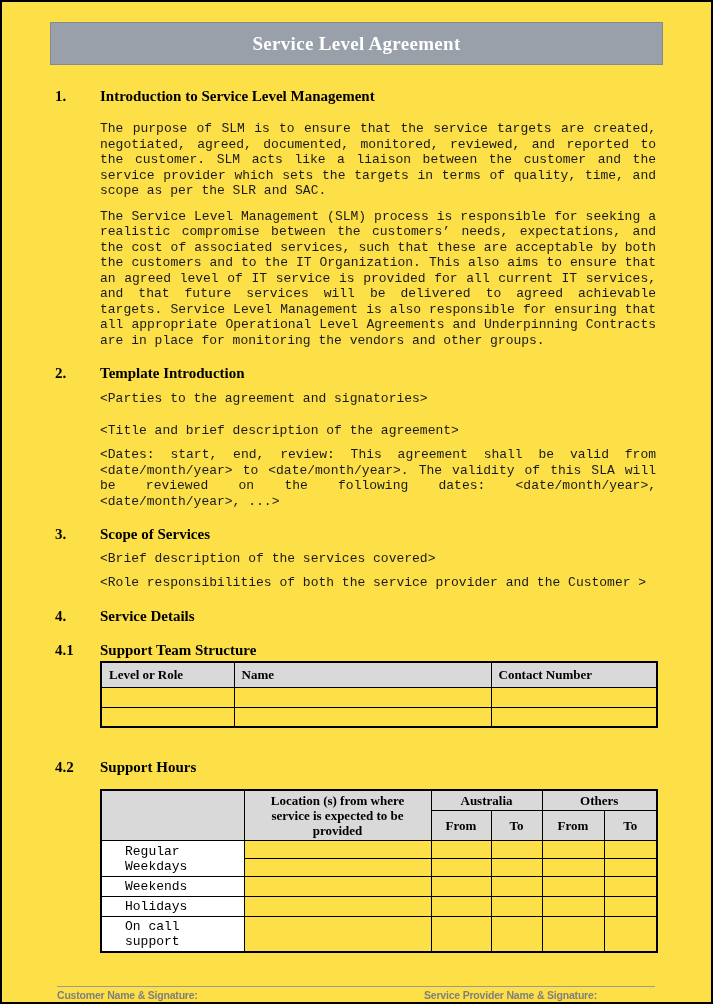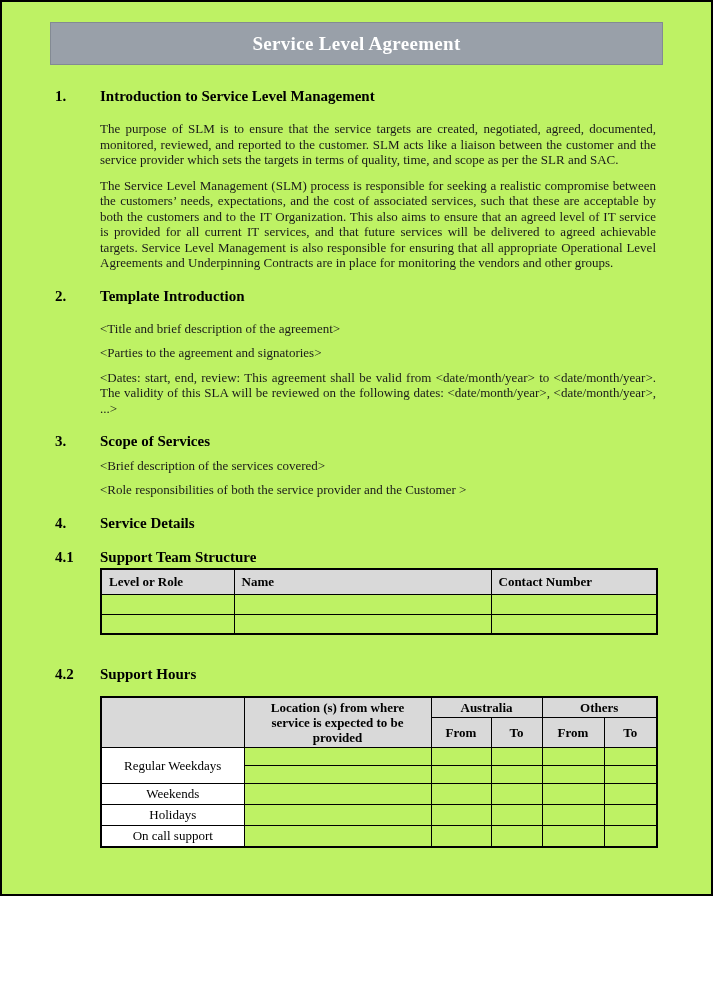--- a/index.html
+++ b/index.html
@@ -1,21 +1,21 @@
 <!DOCTYPE html>
 <html><head>
 <meta charset="utf-8">
 <style>
   html, body { margin: 0; padding: 0; background: #fff; }
   .page {
     position: relative;
-    width: 713px; height: 896px;
+    width: 713px; height: 1004px;
     box-sizing: border-box;
     border: 2px solid #000;
-    background: #bef264;
+    background: #fde047;
     font-family: "Liberation Serif", serif;
     color: #1a1a1a;
     overflow: hidden;
   }
 
   
   .banner {
     margin: 20px 48px 0 48px;
     height: 43px;
     background: #99a0a9;
@@ -37,20 +37,21 @@
     font-weight: bold; font-size: 15px; line-height: 17px;
     color: #000;
   }
   .h .num { width: 45px; flex: none; }
 
   
   .para {
     margin: 0 55px 0 98px;
     font-size: 13px; line-height: 15.5px;
     text-align: justify;
+    font-family: Liberation Mono, monospace;
   }
 
   
   .mt8  { margin-top: 8px; }   .mt9  { margin-top: 9px; }
   .mt10 { margin-top: 10px; }  .mt13 { margin-top: 13px; }
   .mt14 { margin-top: 2px; padding-left: 20px; }  .mt16 { margin-top: 16px; }
   .mt17 { margin-top: 17px; }  .mt18 { margin-top: 18px; }
   .mt23 { margin-top: 23px; }  .mt31 { margin-top: 31px; }
 
   
@@ -67,22 +68,22 @@
   th { background: #d9d9d9; font-weight: bold; }
   .team-table th { text-align: left; padding: 3px 7px; height: 25px; vertical-align: middle; }
   .team-table td { height: 20px; }
 
   .hours-table th { vertical-align: middle; text-align: center; line-height: 15px; }
   .hours-table .loc-th { padding: 2px 7px; }
   .hours-table .grp-th { height: 20px; }
   .hours-table .sub-th { height: 30px; }
   .hours-table td { height: 18px; }
   .hours-table .rowlabel {
-    text-align: center; vertical-align: middle;
-    padding: 2px 7px; background: #fff; font-weight: normal;
+    text-align: left; vertical-align: middle;
+    padding: 2px 23px; background: #fff; font-weight: normal; font-family: Liberation Mono, monospace;
   }
 
   
   .footer-rule {
     position: absolute; left: 55px; top: 984px;
     width: 598px; border-top: 1px solid #9a9a9a;
   }
   .footer-label {
     position: absolute; top: 987px;
     font-family: "Liberation Sans", sans-serif;
@@ -105,22 +106,22 @@
     <span class="num">1.</span>
     <span>Introduction to Service Level Management</span>
   </div>
   <p class="para mt16">The purpose of SLM is to ensure that the service targets are created, negotiated, agreed, documented, monitored, reviewed, and reported to the customer. SLM acts like a liaison between the customer and the service provider which sets the targets in terms of quality, time, and scope as per the SLR and SAC.</p>
   <p class="para mt10">The Service Level Management (SLM) process is responsible for seeking a realistic compromise between the customers’ needs, expectations, and the cost of associated services, such that these are acceptable by both the customers and to the IT Organization. This also aims to ensure that an agreed level of IT service is provided for all current IT services, and that future services will be delivered to agreed achievable targets. Service Level Management is also responsible for ensuring that all appropriate Operational Level Agreements and Underpinning Contracts are in place for monitoring the vendors and other groups.</p>
 
   <div class="h mt17">
     <span class="num">2.</span>
     <span>Template Introduction</span>
   </div>
+  <p class="para mt9">&lt;Parties to the agreement and signatories&gt;</p>
   <p class="para mt16">&lt;Title and brief description of the agreement&gt;</p>
-  <p class="para mt9">&lt;Parties to the agreement and signatories&gt;</p>
   <p class="para mt9">&lt;Dates: start, end, review: This agreement shall be valid from &lt;date/month/year&gt; to &lt;date/month/year&gt;. The validity of this SLA will be reviewed on the following dates: &lt;date/month/year&gt;, &lt;date/month/year&gt;, ...&gt;</p>
 
   <div class="h mt17">
     <span class="num">3.</span>
     <span>Scope of Services</span>
   </div>
   <p class="para mt8">&lt;Brief description of the services covered&gt;</p>
   <p class="para mt8">&lt;Role responsibilities of both the service provider and the Customer &gt;</p>
 
   <div class="h mt18">

